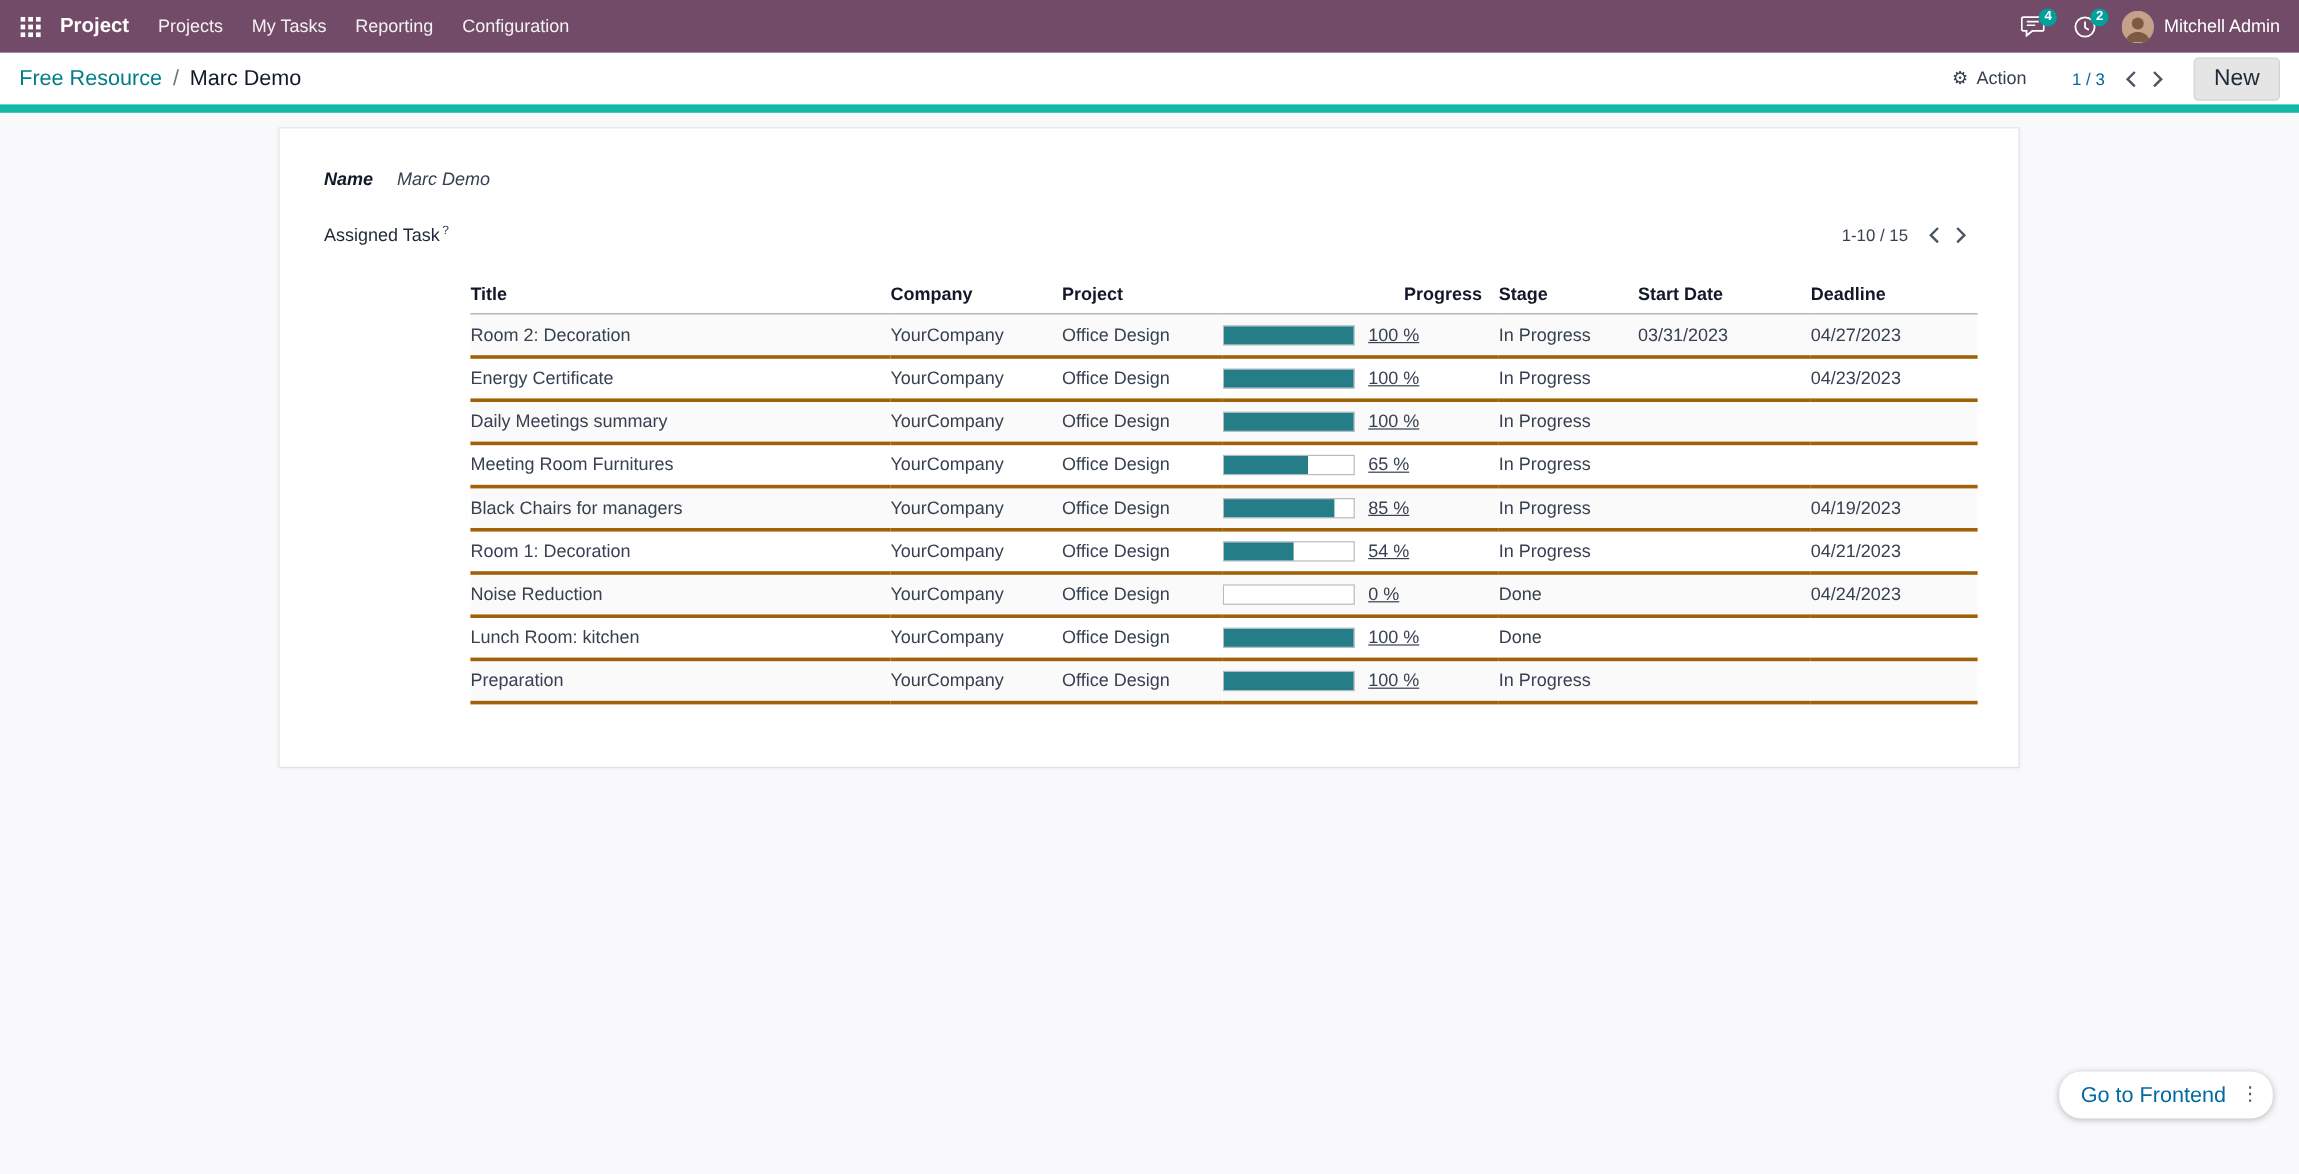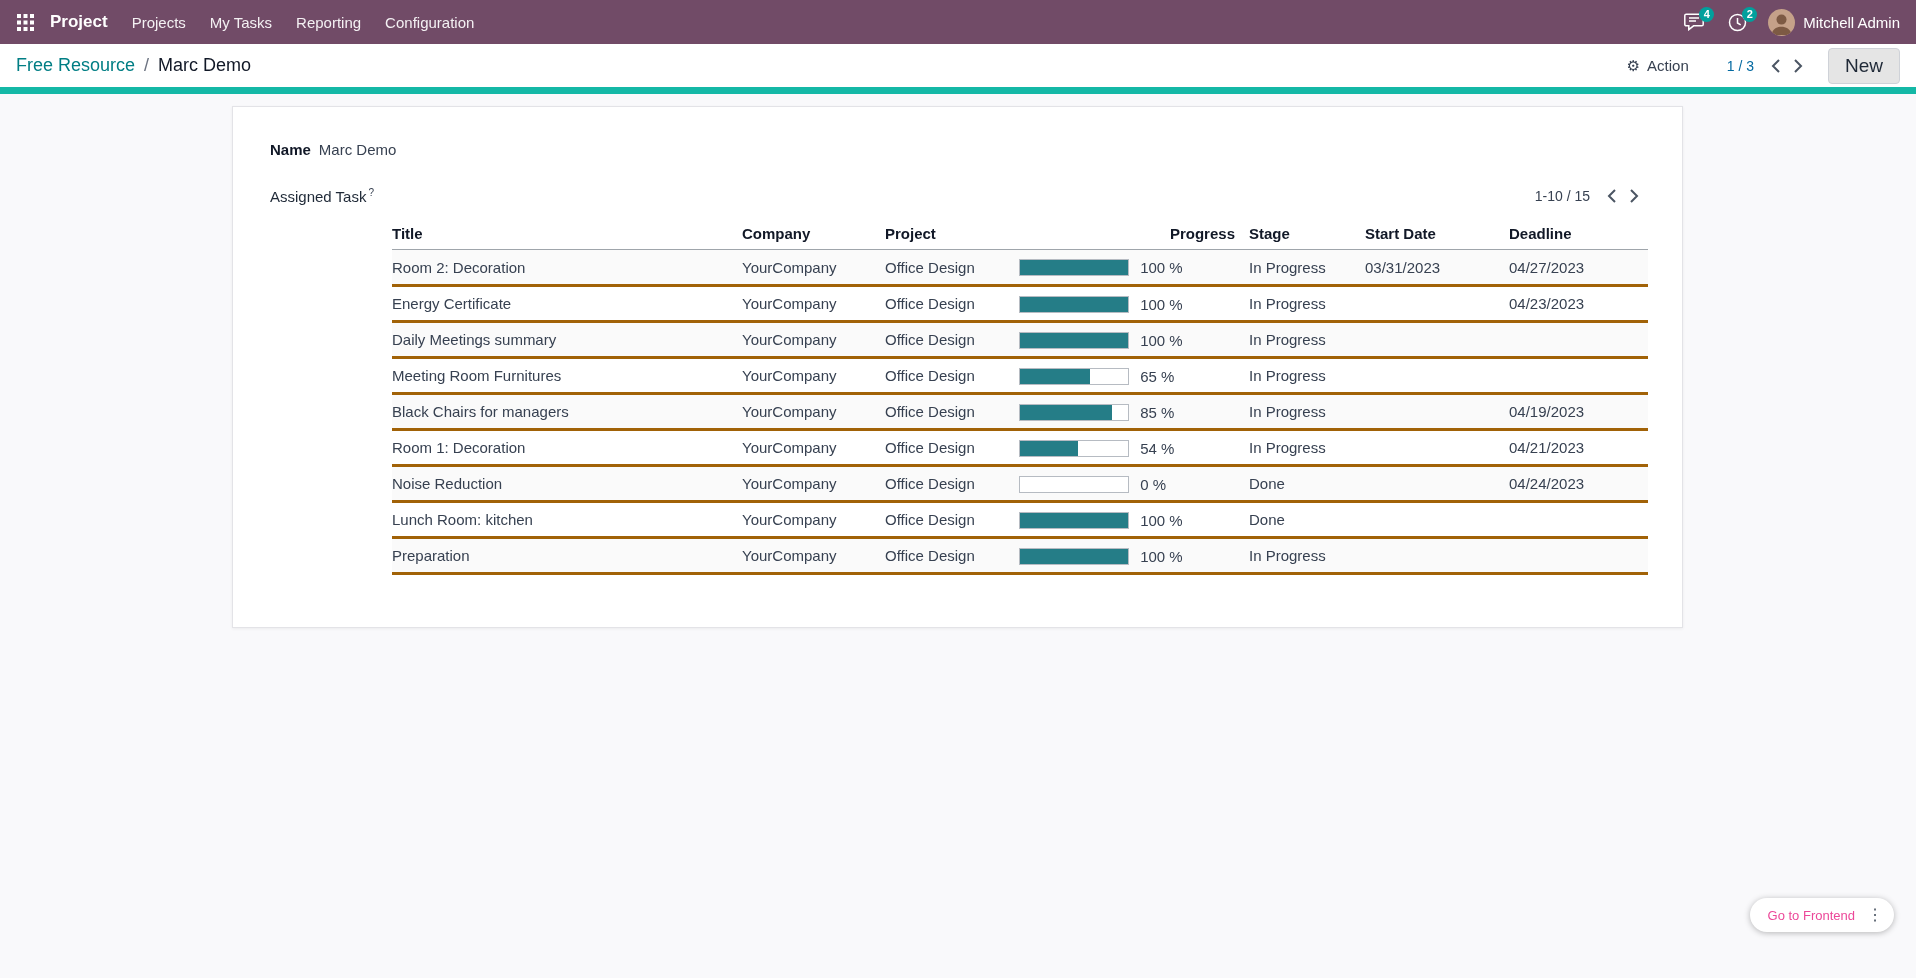--- a/index.html
+++ b/index.html
@@ -61,34 +61,34 @@
 
   
   .main { padding-top: 12px; height: 884px; }
   .sheet {
     width: 1451px; margin-left: 232px;
     background: #fff;
     border: 1px solid #e3e3e7;
     box-shadow: 0 1px 3px rgba(0,0,0,.06);
     padding: 34px 0 52px 0;
   }
-  .field-row { margin-left: 37px; display: flex; align-items: flex-start; gap: 8px; }
+  .field-row { margin-left: 37px; display: flex; align-items: flex-start; gap: 20px; font-style: italic; }
   .field-label { font-weight: 700; color: #111827; }
   .field-value { color: #374151; cursor: text; }
   .tasks-row { margin: 24px 36px 4px 37px; display: flex; justify-content: space-between; align-items: center; }
   .tasks-label { color: #1f2937; }
   .tasks-label sup { font-size: 10px; color: #374151; margin-left: 2px; }
   .list-pager { display: flex; align-items: center; font-size: 14px; color: #374151; }
   .list-pager .count { margin-right: 10px; }
 
   
   .task-table {
     margin-left: 159px; width: 1256px;
     border-collapse: collapse; table-layout: fixed;
-    margin-top: 8px;
+    margin-top: 20px;
   }
   .task-table th {
     text-align: left; font-weight: 700; color: #111827;
     padding: 7px 10px 7px 0; font-size: 15px;
     border-bottom: 1px solid #9fa5ab;
     cursor: pointer; white-space: nowrap; overflow: hidden;
   }
   .task-table th.progress-th { text-align: right; padding-right: 14px; }
   .task-table td {
     padding: 0 10px 0 0; height: 36px; color: #374151; font-size: 15px;
@@ -96,31 +96,31 @@
   }
   .task-table tbody tr { border-bottom: 3px solid #a16207; cursor: pointer; }
   .task-table tbody tr:nth-child(odd) { background: #fafafa; }
   .progress-cell { white-space: nowrap; }
   .pbar {
     display: inline-block; vertical-align: middle;
     width: 110px; height: 17px;
     border: 1px solid #b6bbc2; background: #fff;
   }
   .pfill { display: block; height: 100%; background: var(--progress-fill, #257D87); }
-  .ptext { margin-left: 7px; vertical-align: middle; }
+  .ptext { margin-left: 7px; vertical-align: middle; text-decoration: underline; }
 
   
   .fab {
     position: fixed; right: 22px; bottom: 46px;
     display: flex; align-items: center; gap: 2px;
     background: #fff; border-radius: 18px;
     box-shadow: 0 1px 6px rgba(0,0,0,.28);
     padding: 3px 5px 3px 14px;
   }
-  .fab-label { background: none; border: none; font-size: 13px; color: #ec4899; cursor: pointer; padding: 6px 4px; }
+  .fab-label { background: none; border: none; font-size: 18px; color: #0369a1; cursor: pointer; padding: 6px 4px; }
   .fab-kebab {
     background: none; border: none; width: 28px; height: 28px; border-radius: 50%;
     display: flex; align-items: center; justify-content: center;
     color: #4b5563; cursor: pointer; font-size: 16px; line-height: 1;
   }
 </style>
 </head>
 <body>
 
 <header class="navbar">

